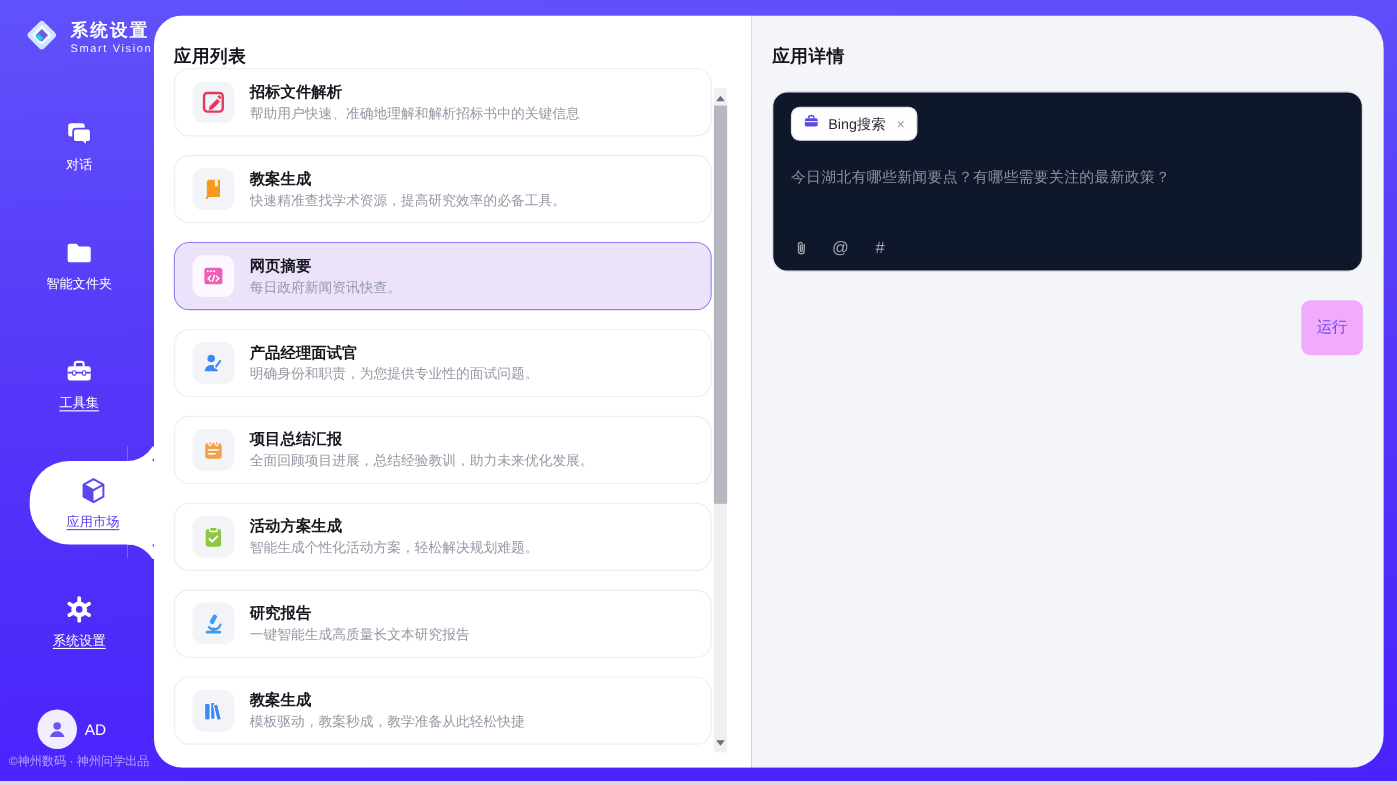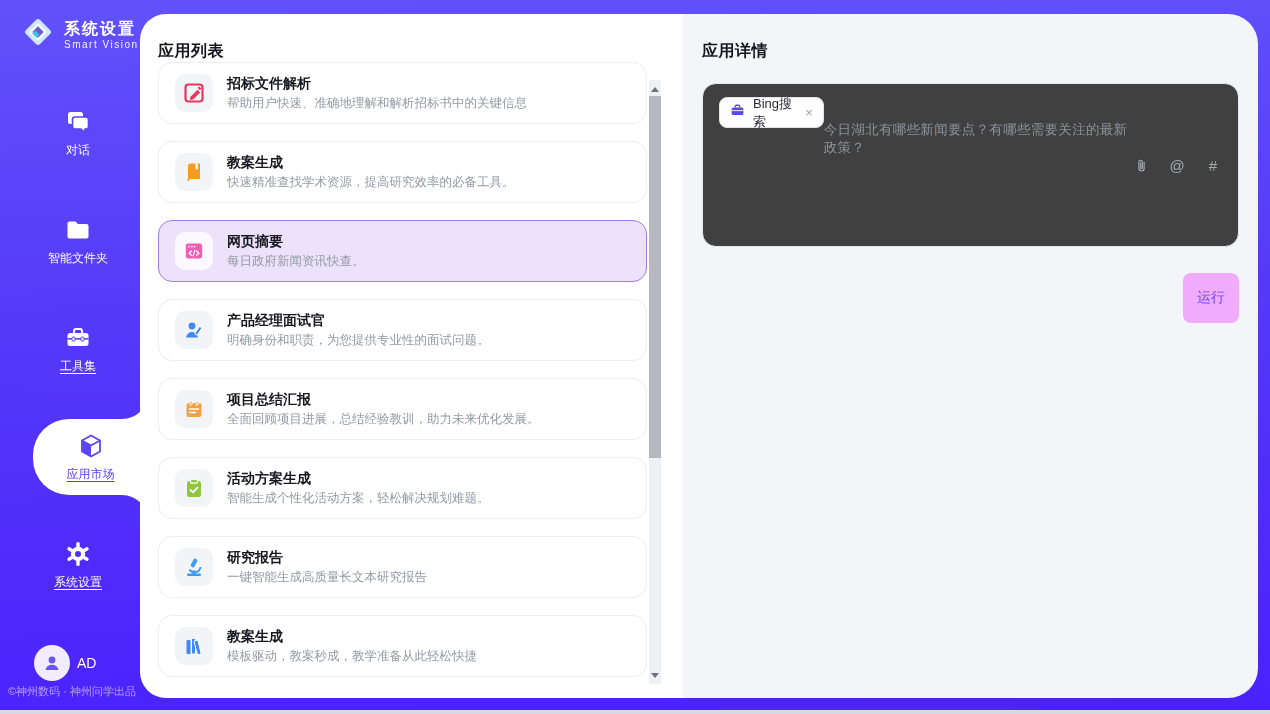--- a/index.html
+++ b/index.html
@@ -6,21 +6,21 @@
   html,body { width:1270px; height:714px; font-family:"Liberation Sans","DejaVu Sans",sans-serif; }
   .page { position:relative; width:1270px; height:714px; overflow:hidden;
           background:linear-gradient(178deg,#6152fb 0%,#5538f8 45%,#4a21fd 100%); }
   .bottom-strip { position:absolute; left:0; right:0; bottom:0; height:4px; background:#d8d9e1; z-index:5; }
 
   
   .sidebar { position:absolute; left:0; top:0; width:140px; height:714px; color:#fff; z-index:3; }
   .brand { display:flex; align-items:center; gap:8px; padding:14px 0 0 20px; }
   .brand-text .cn { font-size:16px; font-weight:700; letter-spacing:2px; line-height:20px; }
   .brand-text .en { font-size:10px; letter-spacing:1.5px; opacity:.92; }
-  .nav { position:absolute; top:95px; left:8px; width:140px; }
+  .nav { position:absolute; top:95px; left:2px; width:140px; }
   .nav-item { position:relative; height:76px; margin-bottom:32px; display:flex; flex-direction:column;
               align-items:center; justify-content:center; gap:6px; cursor:pointer; }
   .nav-icon { width:28px; height:28px; display:flex; align-items:center; justify-content:center; }
   .nav-icon svg { width:28px; height:28px; }
   .nav-label { font-size:12px; color:#fff; }
   .nav-label.u { text-decoration:underline; text-underline-offset:3px; }
   .nav-item.active { background:#fff; margin-left:25px; width:115px; border-radius:36px 0 0 36px;
                      align-self:flex-end; }
   .nav-item.active .nav-label { color:#5b42f0; }
   .nav-item.active::before { content:""; position:absolute; top:-26px; right:0; width:26px; height:26px;
@@ -51,22 +51,22 @@
   
   .scrollbar { position:absolute; top:66px; right:22px; width:12px; height:604px; background:#eef0f2; border-radius:2px; }
   .scroll-up,.scroll-down { position:absolute; left:0; width:12px; height:14px; display:flex; align-items:center; justify-content:center; }
   .scroll-up { top:2px; } .scroll-down { bottom:2px; }
   .tri-up { width:0; height:0; border-left:4px solid transparent; border-right:4px solid transparent; border-bottom:5px solid #6a7080; }
   .tri-down { width:0; height:0; border-left:4px solid transparent; border-right:4px solid transparent; border-top:5px solid #6a7080; }
   .scroll-thumb { position:absolute; top:16px; left:0; width:12px; height:362px; background:#b6b8bf; }
 
   
   .detail-panel { flex:1; background:#f4f5f9; padding:27px 19px 0 19px; display:flex; flex-direction:column; }
-  .input-card { margin-top:21px; height:164px; background:#404040; border:1px solid #e7e8ee; border-radius:14px;
-                padding:13px 16px 12px 16px; display:flex; flex-direction:row; }
+  .input-card { margin-top:21px; height:164px; background:#0f172a; border:1px solid #e7e8ee; border-radius:14px;
+                padding:13px 16px 12px 16px; display:flex; flex-direction:column; }
   .chip { display:inline-flex; align-items:center; gap:8px; align-self:flex-start; height:31px;
           padding:0 10px; border:1px solid #e2e4ea; border-radius:8px; background:#fefefe; }
   .chip svg { width:15px; height:15px; }
   .chip-label { font-size:13px; color:#2b2b36; }
   .chip-close { font-size:13px; color:#9aa0a8; margin-left:2px; cursor:pointer; line-height:1; }
   .query { margin-top:24px; font-size:13.5px; color:#8d919b; letter-spacing:.3px; }
   .input-spacer { flex:1; }
   .icon-row { display:flex; align-items:center; gap:18px; color:#a3a7b0; }
   .icon-row .tool { display:flex; align-items:center; justify-content:center; width:18px; height:18px;
                     font-size:15px; cursor:pointer; }

